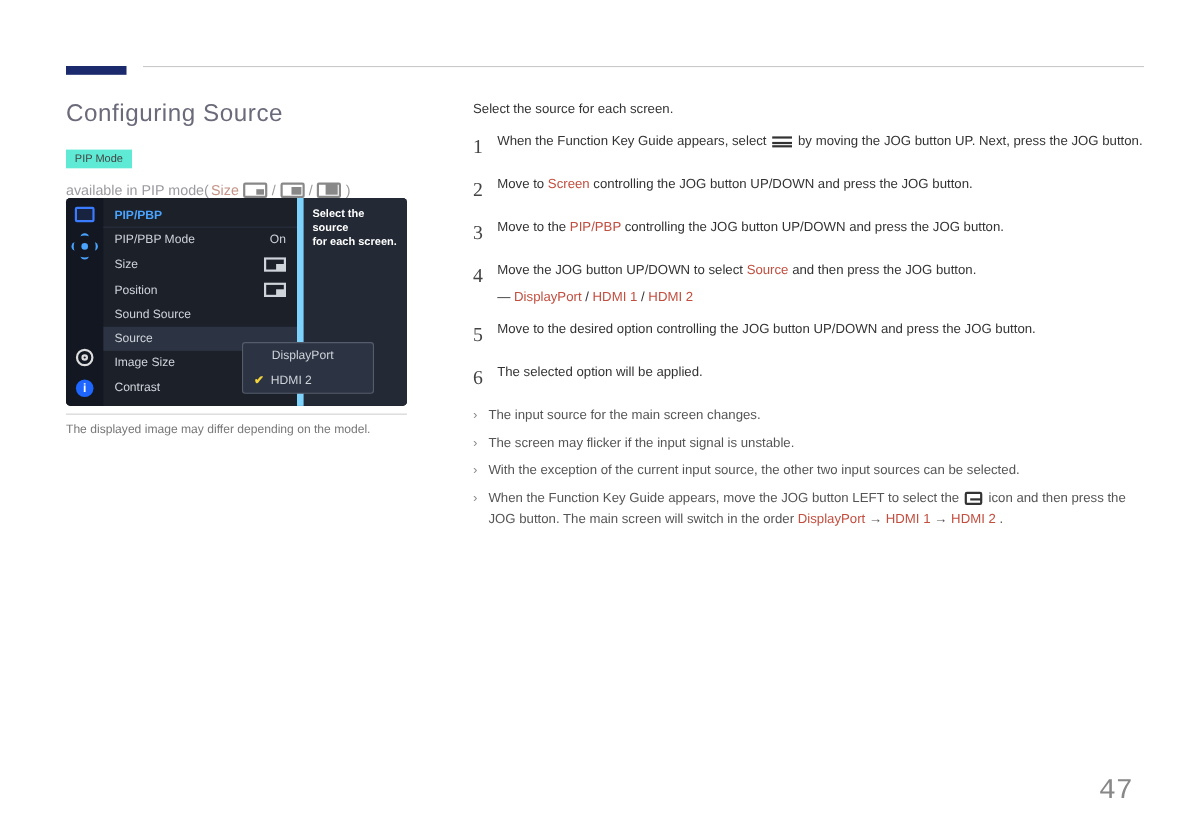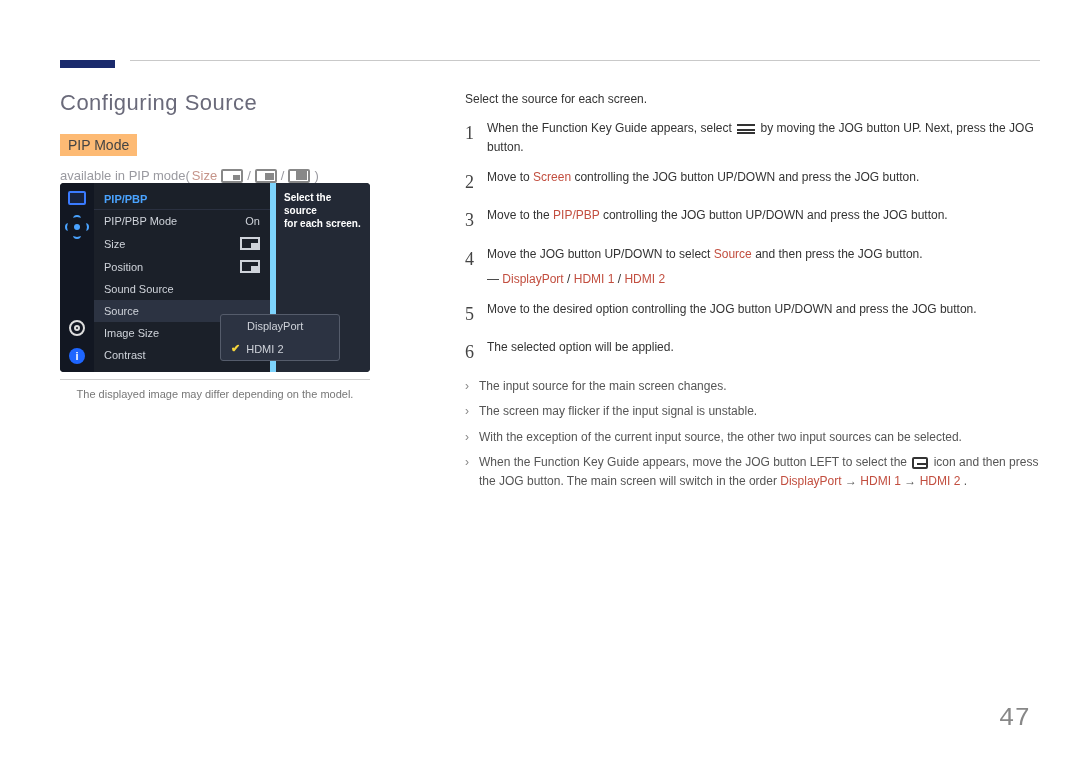--- a/index.html
+++ b/index.html
@@ -1,24 +1,24 @@
 <!DOCTYPE html>
 <html><head>
 <meta charset="utf-8">
 <style>
   * { box-sizing: border-box; margin: 0; padding: 0; }
   html, body { width: 1080px; height: 763px; font-family: Arial, Helvetica, sans-serif; color:#333; background:#fff; }
   .page { position:relative; width:1080px; height:763px; padding:50px 40px 40px 60px; }
   .top-rule { position:absolute; top:60px; left:130px; right:40px; height:1px; background:#c9c9c9; }
   .top-mark { position:absolute; top:60px; left:60px; width:55px; height:8px; background:#1a2a6c; }
-  .content { display:flex; padding-top:40px;gap:35px; }
+  .content { display:flex; padding-top:40px; }
   .left-col { width:370px; padding-right:20px; }
   .right-col { flex:1; font-size:12px; line-height:1.6; }
   .h1 { font-size:22px; color:#6a6a7a; font-weight:400; letter-spacing:.5px; margin-bottom:18px; }
-  .pip-badge { display:inline-block; background:#fdba74; color:#444; padding:3px 8px; font-size:14px; margin-bottom:12px;text-align:right; }
+  .pip-badge { display:inline-block; background:#5eead4; color:#444; padding:3px 8px; font-size:10px; margin-bottom:12px;text-align:right; }
   .avail { color:#9a9aa0; font-size:13px; display:flex; align-items:center; gap:2px; }
   .avail .ms { color:#c6958a; }
   .sizeicon { display:inline-block; width:22px; height:14px; border:2px solid #888; border-radius:2px; position:relative; margin:0 2px; }
   .sizeicon::after { content:""; position:absolute; background:#888; }
   .sizeicon.s1::after { width:7px; height:5px; right:1px; bottom:1px; }
   .sizeicon.s2::after { width:9px; height:7px; right:1px; bottom:1px; }
   .sizeicon.s3::after { width:11px; height:10px; right:1px; bottom:1px; }
   
   .osd { width:310px; background:#1b2029; border-radius:4px; display:flex; overflow:hidden; font-size:11px; color:#cfd3da; }
   .osd-icons { width:34px; background:#121722; display:flex; flex-direction:column; align-items:center; padding:8px 0; gap:12px; }
@@ -33,21 +33,21 @@
   .osd-list { flex:1; padding:6px 0; }
   .osd-list .hdr { color:#4aa3ff; font-weight:bold; padding:4px 10px; border-bottom:1px solid #2a3040; }
   .osd-list .row { display:flex; justify-content:space-between; align-items:center; padding:5px 10px; }
   .osd-list .row.sel { background:#2c3342; }
   .osd-right { width:100px; background:#232935; padding:8px; font-size:10px; line-height:1.3; border-left:6px solid #7dd3fc; }
   .osd-right b { color:#fff; }
   .popup { position:relative; margin-top:-58px; margin-left:160px; width:120px; background:#2c3342; border:1px solid #555c6b; border-radius:3px; font-size:11px; }
   .popup .prow { padding:5px 10px; color:#cfd3da; display:flex; align-items:center; gap:6px; }
   .popup .prow .chk { color:#f5d43b; font-weight:bold; }
   .foot-rule { margin-top:18px; border-top:1px solid #d0d0d0; width:310px; }
-  .foot-note { font-size:11px; color:#777; margin-top:8px; width:310px;text-align:center; }
+  .foot-note { font-size:11px; color:#777; margin-top:8px; width:310px; }
   
   ol.steps { list-style:none; counter-reset:st; }
   ol.steps > li { display:flex; align-items:flex-start; margin-bottom:10px; }
   ol.steps > li .num { font-family:Georgia, serif; font-size:18px; color:#444; width:22px; flex-shrink:0; }
   ol.steps > li .txt { flex:1; }
   .red { color:#c24e3f; }
   .menu-icon-inline { display:inline-block; width:18px; height:10px; border-top:2px solid #333; border-bottom:2px solid #333; position:relative; vertical-align:middle; margin:0 2px; }
   .menu-icon-inline::after { content:""; position:absolute; left:0; right:0; top:3px; height:2px; background:#333;}
   .src-icon-inline { display:inline-block; width:16px; height:12px; border:2px solid #333; border-radius:2px; position:relative; vertical-align:middle; margin:0 2px;}
   .src-icon-inline::after{content:""; position:absolute; width:10px; height:2px; background:#333; left:3px; top:4px;}

